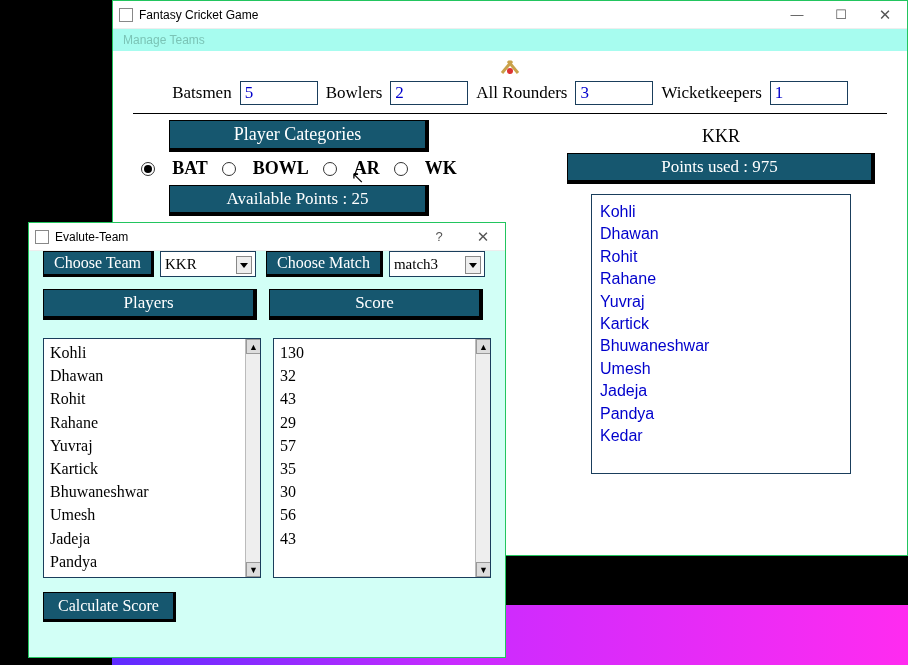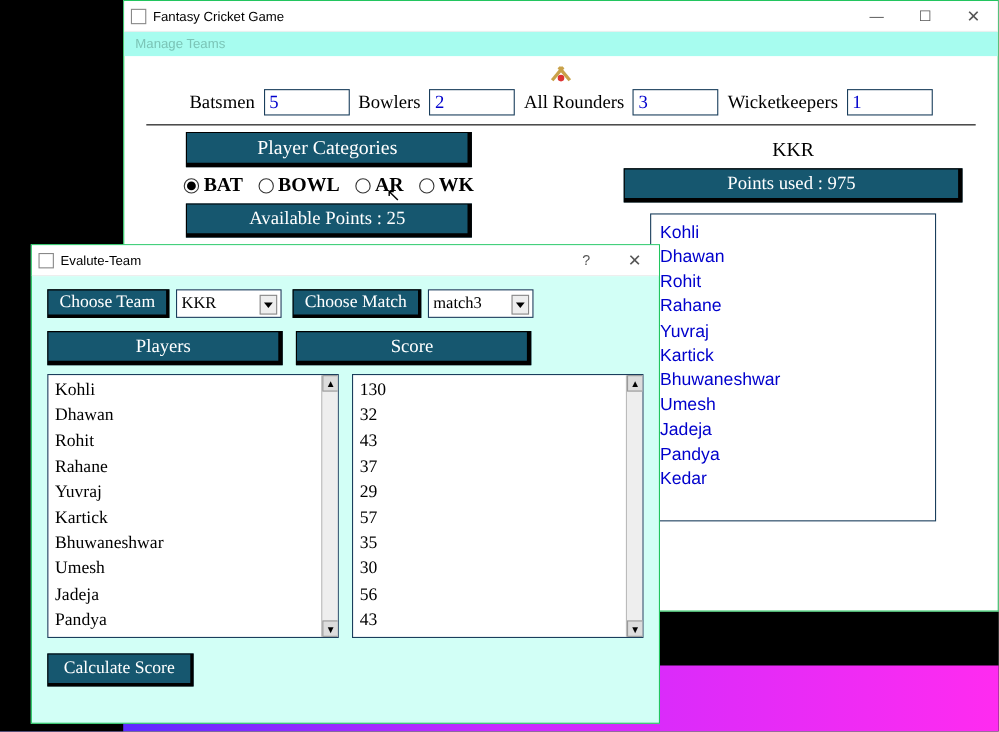--- a/index.html
+++ b/index.html
@@ -48,50 +48,50 @@
   hr.sep { border:none; border-top:1px solid #000; margin:0 20px 6px;}
   .two-col { display:flex; padding:0 20px; gap:90px;}
   .col { flex:1; display:flex; flex-direction:column; align-items:center;}
   .banner{
     background:#16576f; color:#fff; text-align:center; font-size:18px;
     padding:3px 0; width:260px; border:1px solid #000; border-right-width:4px; border-bottom-width:4px;
     font-family:"Comic Sans MS",cursive;
   }
   .banner.small{font-size:17px;}
   .radios{ margin:6px 0; display:flex; gap:14px; font-size:18px; font-weight:bold;}
-  .radios label{display:flex;align-items:center;gap:4px; white-space:nowrap;}
+  .radios label{display:flex;align-items:center;gap:17px; white-space:nowrap;}
   .radio{width:14px;height:14px;border:1px solid #333;border-radius:50%;position:relative;display:inline-block;}
   .radio.checked::after{content:"";position:absolute;left:2px;top:2px;width:8px;height:8px;border-radius:50%;background:#000;}
   .team-name{font-size:18px;margin:6px 0;}
   .selected-list{
     width:260px; height:280px; border:1px solid #1a3e5c; background:#fff;
     padding:6px 8px; font-size:16px; color:#0000cc; overflow:hidden;
     font-family:"Segoe UI",Tahoma,sans-serif;
   }
   .selected-list div{line-height:1.4;}
   
-  #dialog { left:28px; top:222px; width:572px; height:436px; background:#d2fff6;}
+  #dialog { left:28px; top:222px; width:478px; height:436px; background:#d2fff6;}
   #dialog .titlebar{background:#fff;}
-  #dialog .client{ top:28px; bottom:0; padding:12px 14px;}
+  #dialog .client{ top:16px; bottom:0; padding:12px 14px;}
   .dlg-row{display:flex; gap:10px; align-items:center; margin-bottom:12px;}
   .dlg-row .half{display:flex;align-items:center;gap:6px;}
   .btn-teal{
     background:#16576f;color:#fff;border:1px solid #000;
     border-right-width:3px;border-bottom-width:3px;
     font-family:inherit;font-size:16px;padding:2px 10px;
   }
   .combo{
     height:26px;border:1px solid #1a3e5c;background:#fff;font-family:inherit;
     font-size:15px;padding:0 18px 0 4px;position:relative;display:inline-flex;align-items:center;
   }
   .combo::after{content:"";position:absolute;right:3px;top:4px;width:14px;height:16px;
     background:#eee;border:1px solid #888;}
   .combo::before{content:"";position:absolute;right:7px;top:11px;z-index:2;
     border-left:4px solid transparent;border-right:4px solid transparent;border-top:5px solid #000;}
-  .dlg-headers{display:flex;gap:12px;margin-bottom:8px;}
+  .dlg-headers{display:flex;gap:12px;margin-bottom:18px;}
   .dlg-headers .banner{width:214px;font-size:17px;}
   .dlg-lists{display:flex;gap:12px;}
   .listbox{
     flex:1;height:240px;border:1px solid #1a3e5c;background:#fff;
     font-family:"Comic Sans MS",cursive;font-size:16px;position:relative;
     overflow:hidden;
   }
   .listbox .items{position:absolute;left:6px;top:2px;right:18px;}
   .listbox .items div{line-height:1.45;white-space:nowrap;}
   .scroll{position:absolute;right:0;top:0;bottom:0;width:15px;background:#eee;border-left:1px solid #bbb;}
@@ -228,21 +228,20 @@
         <div class="scroll">
           <div class="arr up">▲</div>
           <div class="arr dn">▼</div>
         </div>
       </div>
       <div class="listbox">
         <div class="items" id="dlg-scores">
             <div>130</div>
             <div>32</div>
             <div>43</div>
-            <div>37</div>
             <div>29</div>
             <div>57</div>
             <div>35</div>
             <div>30</div>
             <div>56</div>
             <div>43</div>
           </div>
         <div class="scroll">
           <div class="arr up">▲</div>
           <div class="arr dn">▼</div>

